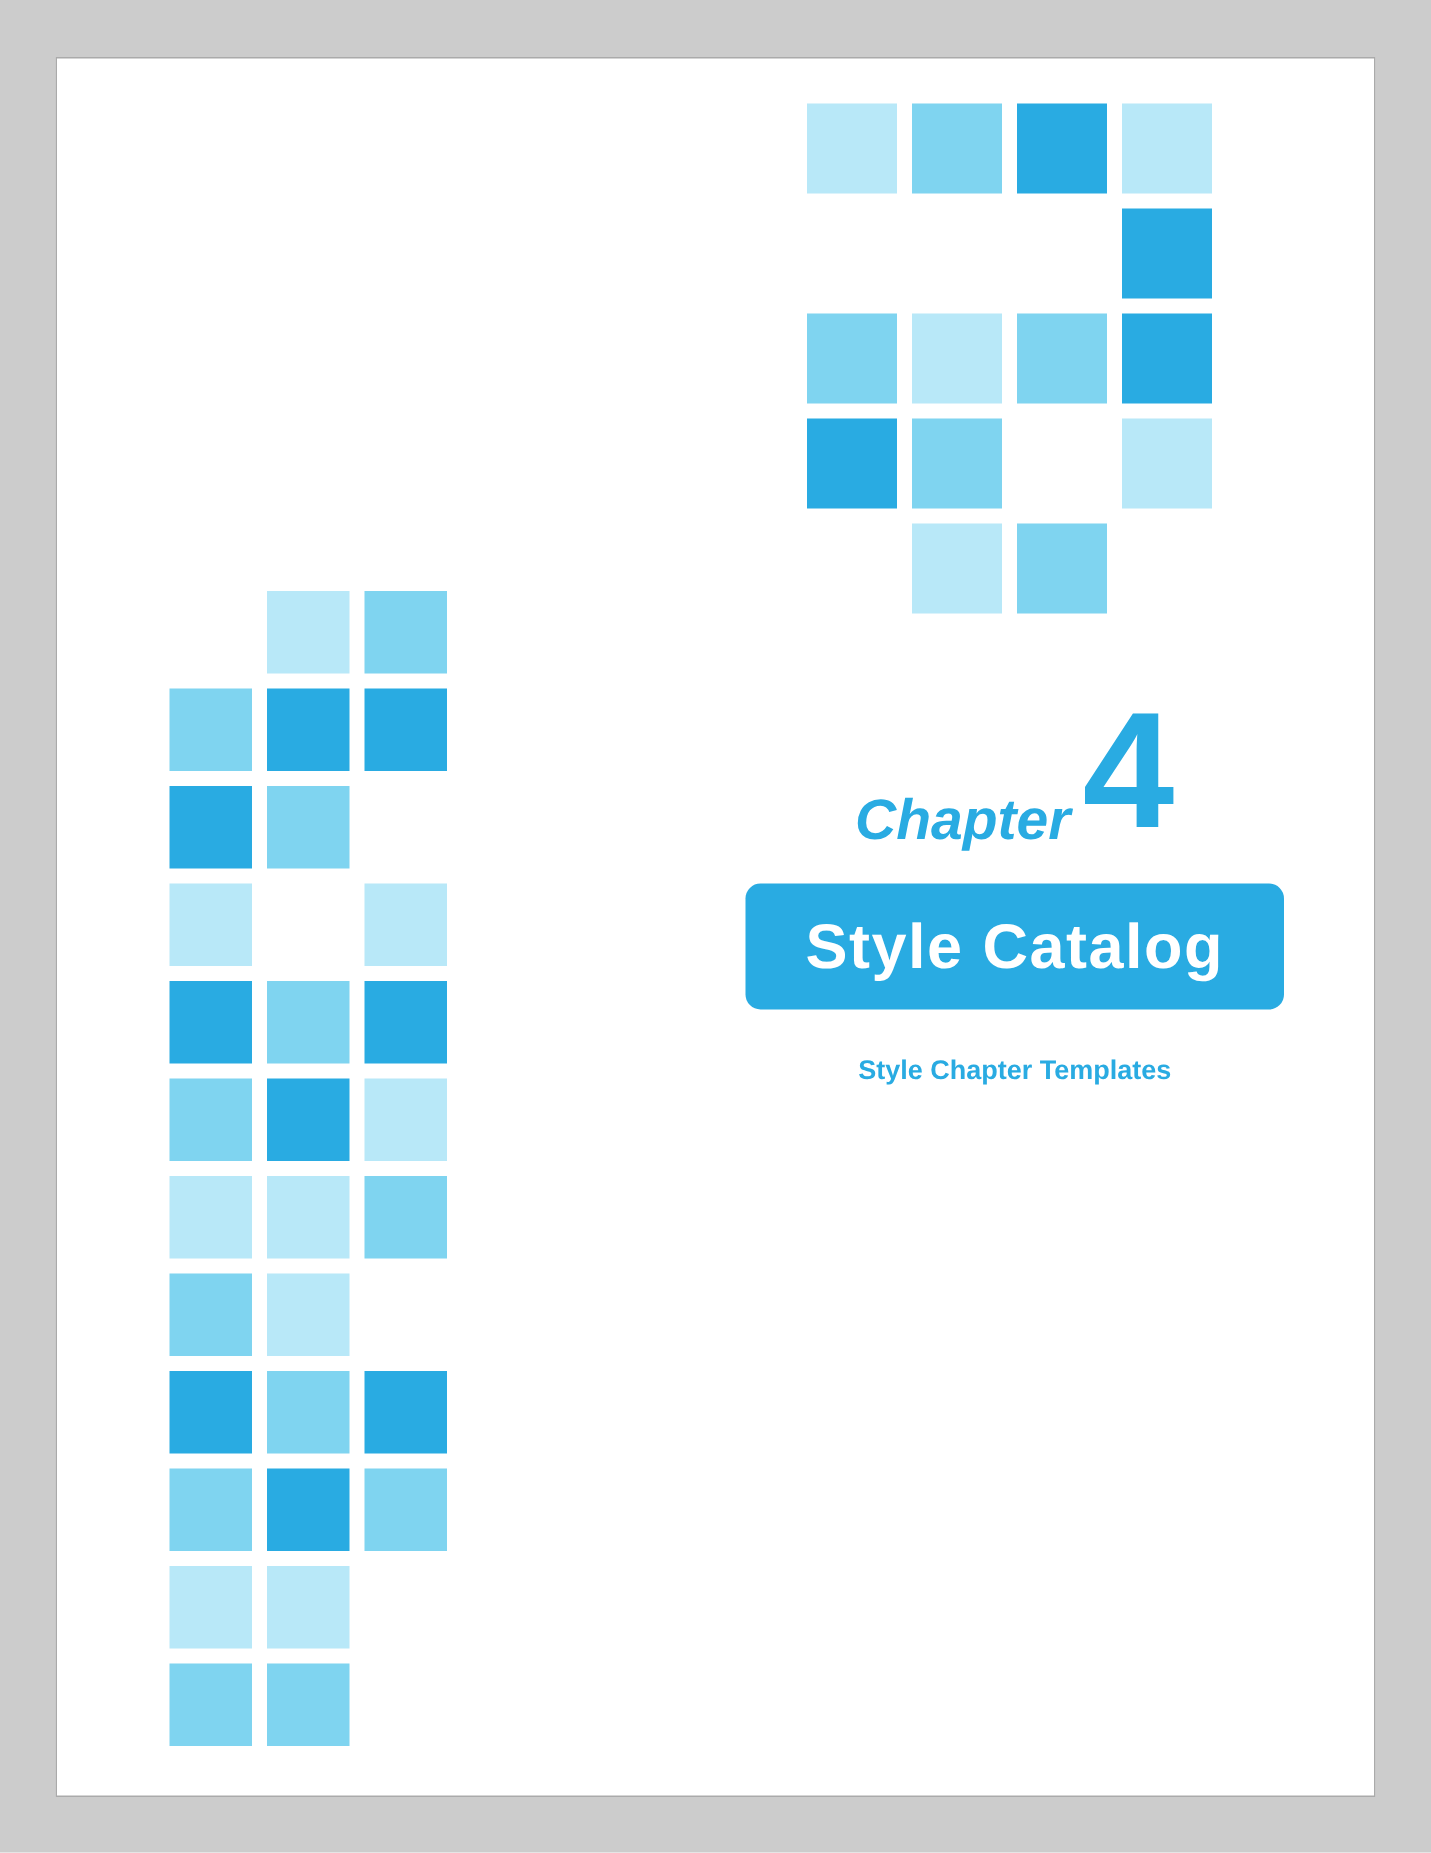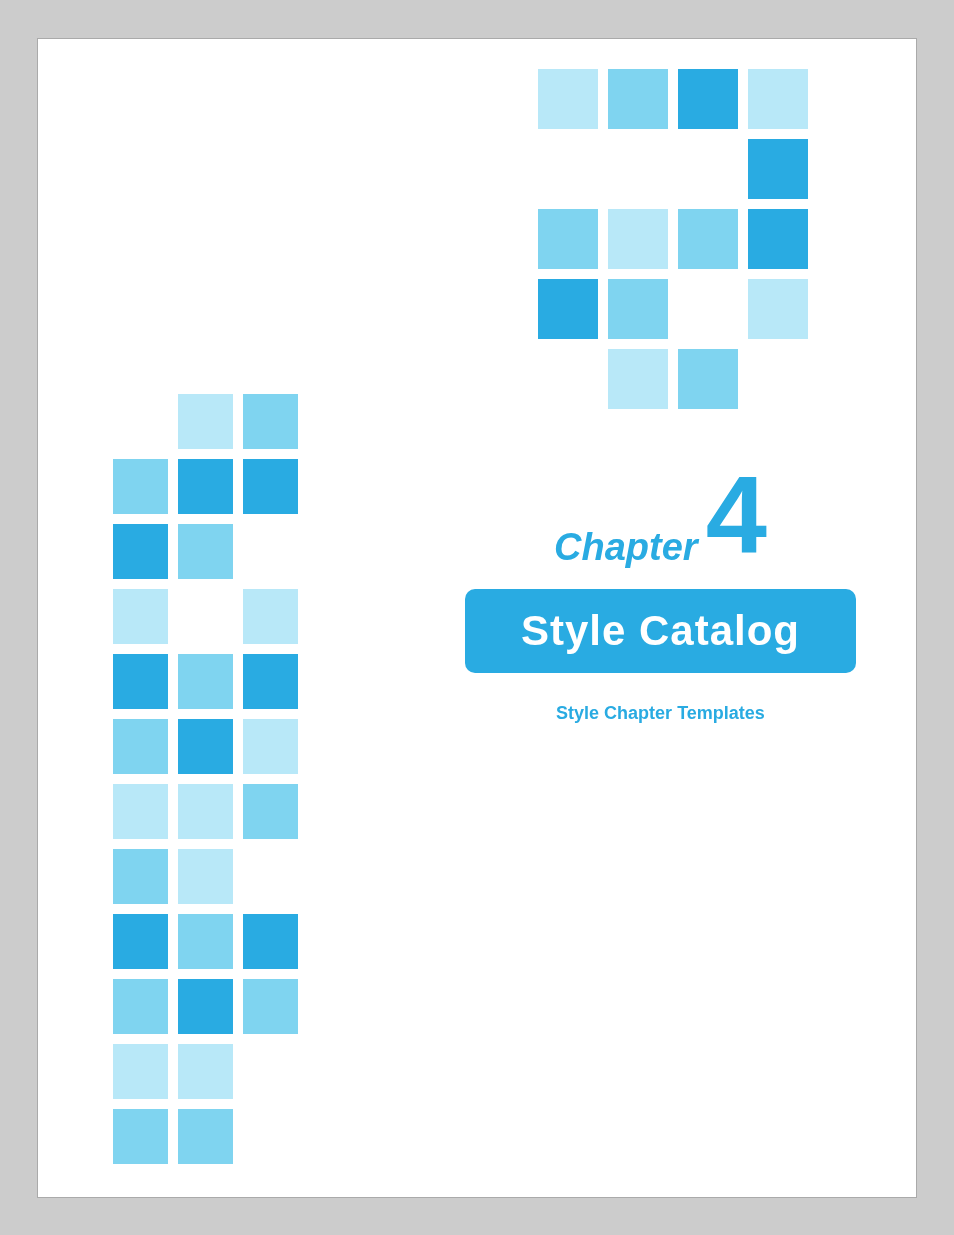--- a/index.html
+++ b/index.html
@@ -59,21 +59,21 @@
     .chapter-number {
       font-size: 110px;
       font-weight: bold;
       color: #29abe2;
       line-height: 1;
     }
 
     .title-banner {
       background: #29abe2;
       border-radius: 10px;
-      padding: 18px 56px;
+      padding: 18px 40px;
       margin-bottom: 20px;
     }
 
     .title-text {
       font-size: 42px;
       font-weight: 900;
       color: #ffffff;
       white-space: nowrap;
       letter-spacing: 1px;
     }

